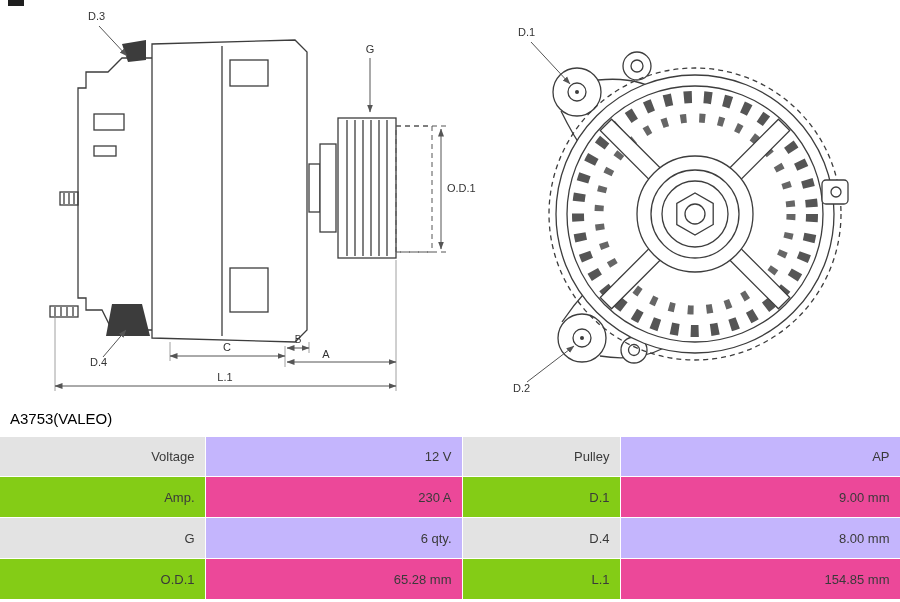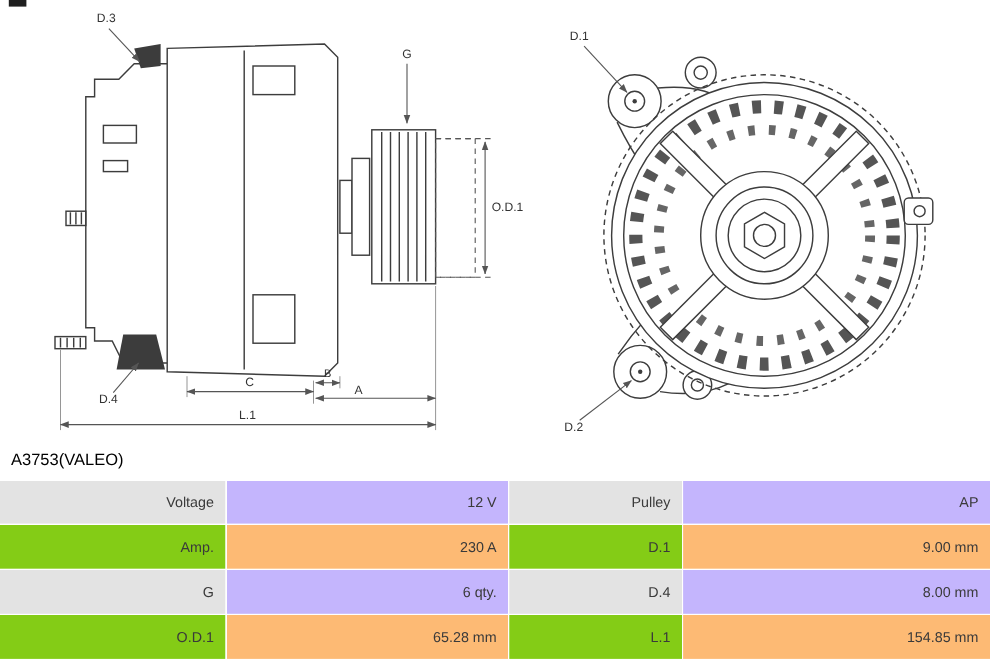--- a/index.html
+++ b/index.html
@@ -15,21 +15,21 @@
     border-collapse:collapse;table-layout:fixed;font-size:13px;color:#3a3a3a;
   }
   table.spec td{
     padding:0 10px 0 0;text-align:right;vertical-align:middle;
     border-right:1px solid #ffffff;border-bottom:1px solid #ffffff;
     white-space:nowrap;overflow:hidden;
   }
   tr.odd  td.lbl{background:#e3e3e3;}
   tr.odd  td.val{background:#c4b5fd;}
   tr.even td.lbl{background:#84cc16;}
-  tr.even td.val{background:#fdba74;}
+  tr.even td.val{background:#ec4899;}
   
   .ln{stroke:#3d3d3d;stroke-width:1.3;fill:none;}
   .fw{fill:#ffffff;stroke:#3d3d3d;stroke-width:1.3;}
   .dk{fill:#3c3c3c;stroke:none;}
   .dim{stroke:#555555;stroke-width:1;fill:none;}
   .ext{stroke:#888888;stroke-width:0.8;fill:none;}
   .dash{stroke-dasharray:5 4;}
   .slots{fill:none;stroke:#555555;}
   svg text{font-family:"Liberation Sans", sans-serif;font-size:11px;fill:#333333;}
   svg text.small{font-size:10px;}

